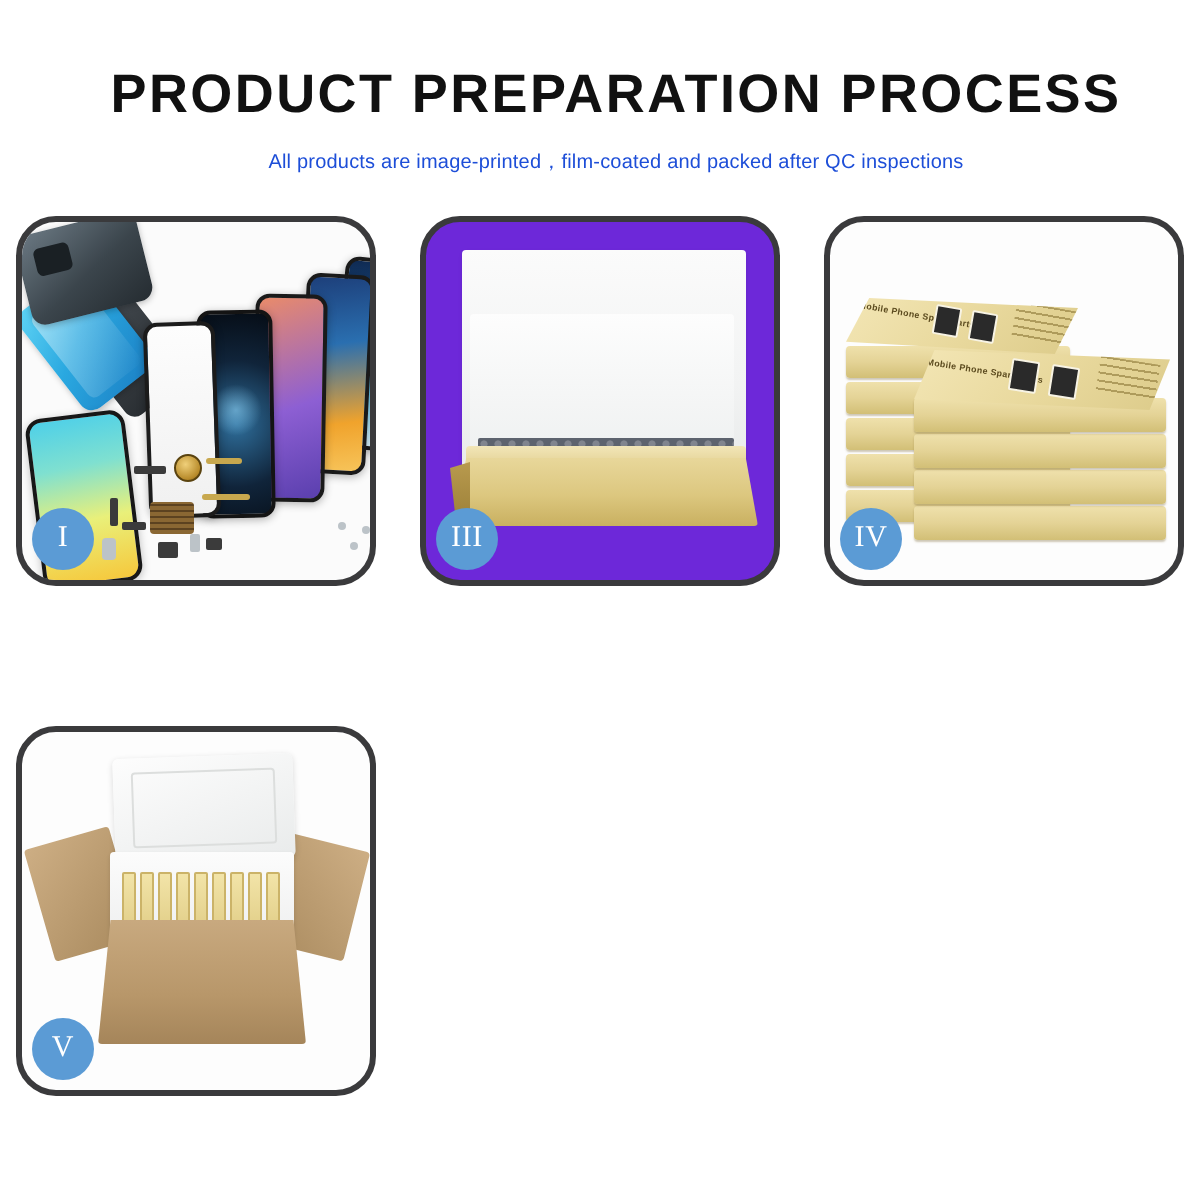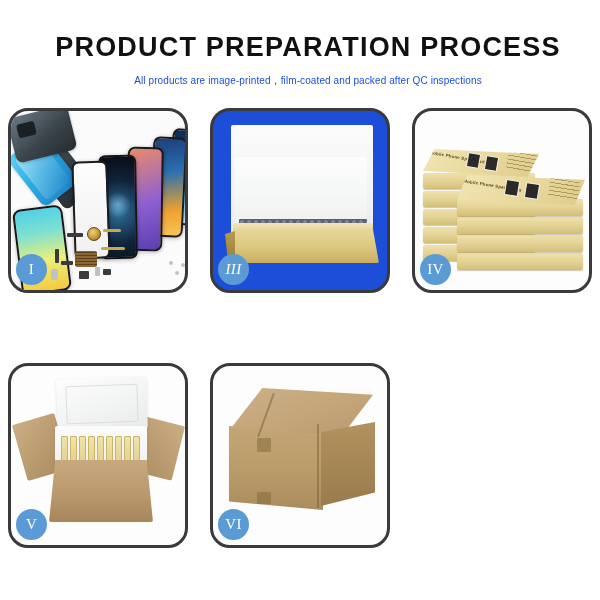--- a/index.html
+++ b/index.html
@@ -131,21 +131,21 @@
   }
   .inner-screen::before{content:"";position:absolute;left:12px;top:0;width:28px;height:8px;
     background:#b6bcc0;border-radius:0 0 5px 5px;}
   .cable-stack { position: absolute; left: 22px; top: 48px; width: 20px; height: 92px; }
   .cable-stack i { position: absolute; display:block; background:#2b3136; border-radius:2px; }
   .tape-red { position:absolute; left:34px; top:8px; width:12px; height:6px;
     background:#d9667a; border-radius:1px; opacity:.85; }
   .conn-gold { position:absolute; background:#c79a4a; border-radius:2px; }
 
   
-  .p3 { background: #1d4ed8; font-style: italic; }
+  .p3 { background: #6d28d9; }
   .foam-back {
     position: absolute; left: 18px; top: 14px; width: 142px; height: 112px;
     background: linear-gradient(180deg,#fbfbfb 0%,#f2f3f3 60%,#e8eaea 100%);
     border-radius: 2px; box-shadow: 0 1px 2px rgba(0,0,0,.08);
   }
   .foam-front {
     position: absolute; left: 22px; top: 46px; width: 132px; height: 74px;
     background: linear-gradient(180deg,#fdfdfd,#eef0f0);
     border-radius: 2px;
   }
@@ -335,28 +335,15 @@
             <i style="left:45px;"></i>
           <i style="left:54px;"></i>
             <i style="left:63px;"></i>
             <i style="left:72px;"></i>
         </div>
         <div class="carton-body"></div>
       </div>
       <div class="badge">V</div>
     </div>
 
-    <div class="panel p6">
-      <div class="scene">
-        <div class="c6-tape"></div>
-        <div class="c6-top"></div>
-        <div class="c6-front"></div>
-        <div class="c6-side"></div>
-        <div class="c6-seam" style="left:52px;top:26px;width:2px;height:46px;transform:rotate(20deg);"></div>
-        <div class="c6-seam" style="left:104px;top:58px;width:2px;height:84px;"></div>
-        <div class="c6-tab" style="left:44px;top:72px;width:14px;height:14px;"></div>
-        <div class="c6-tab" style="left:44px;top:126px;width:14px;height:12px;"></div>
-      </div>
-      <div class="badge">VI</div>
-    </div>
 
   </div>
 </div>
 
 </body></html>

